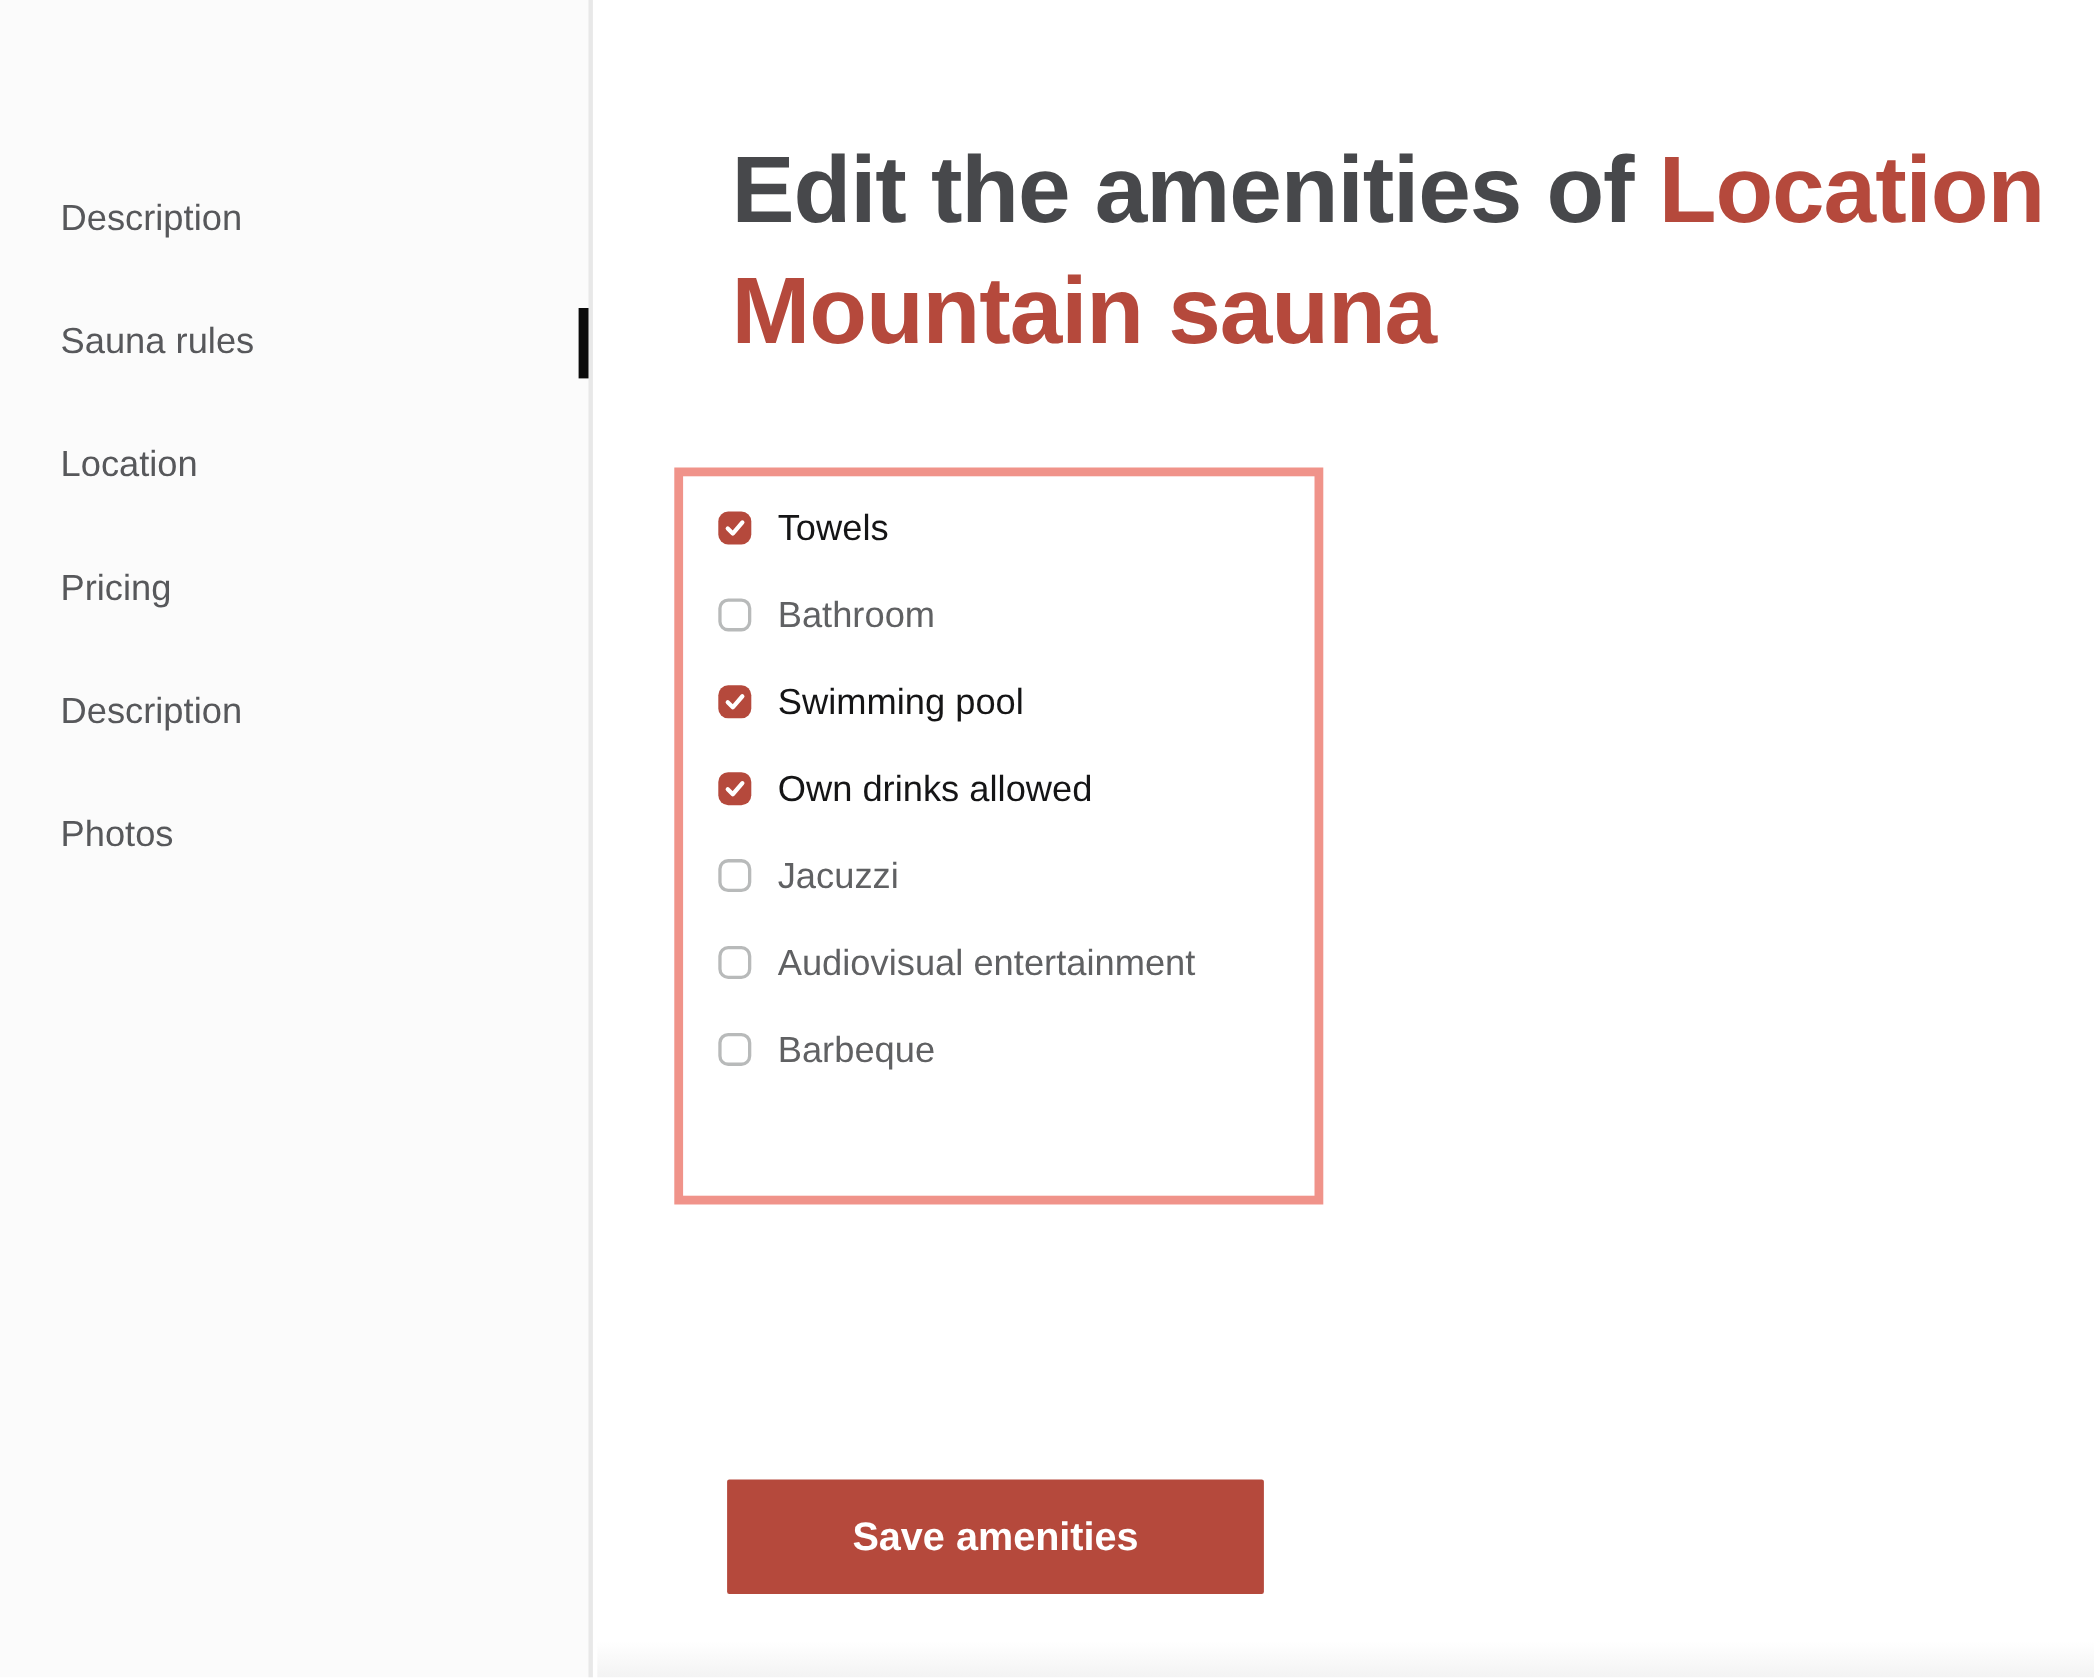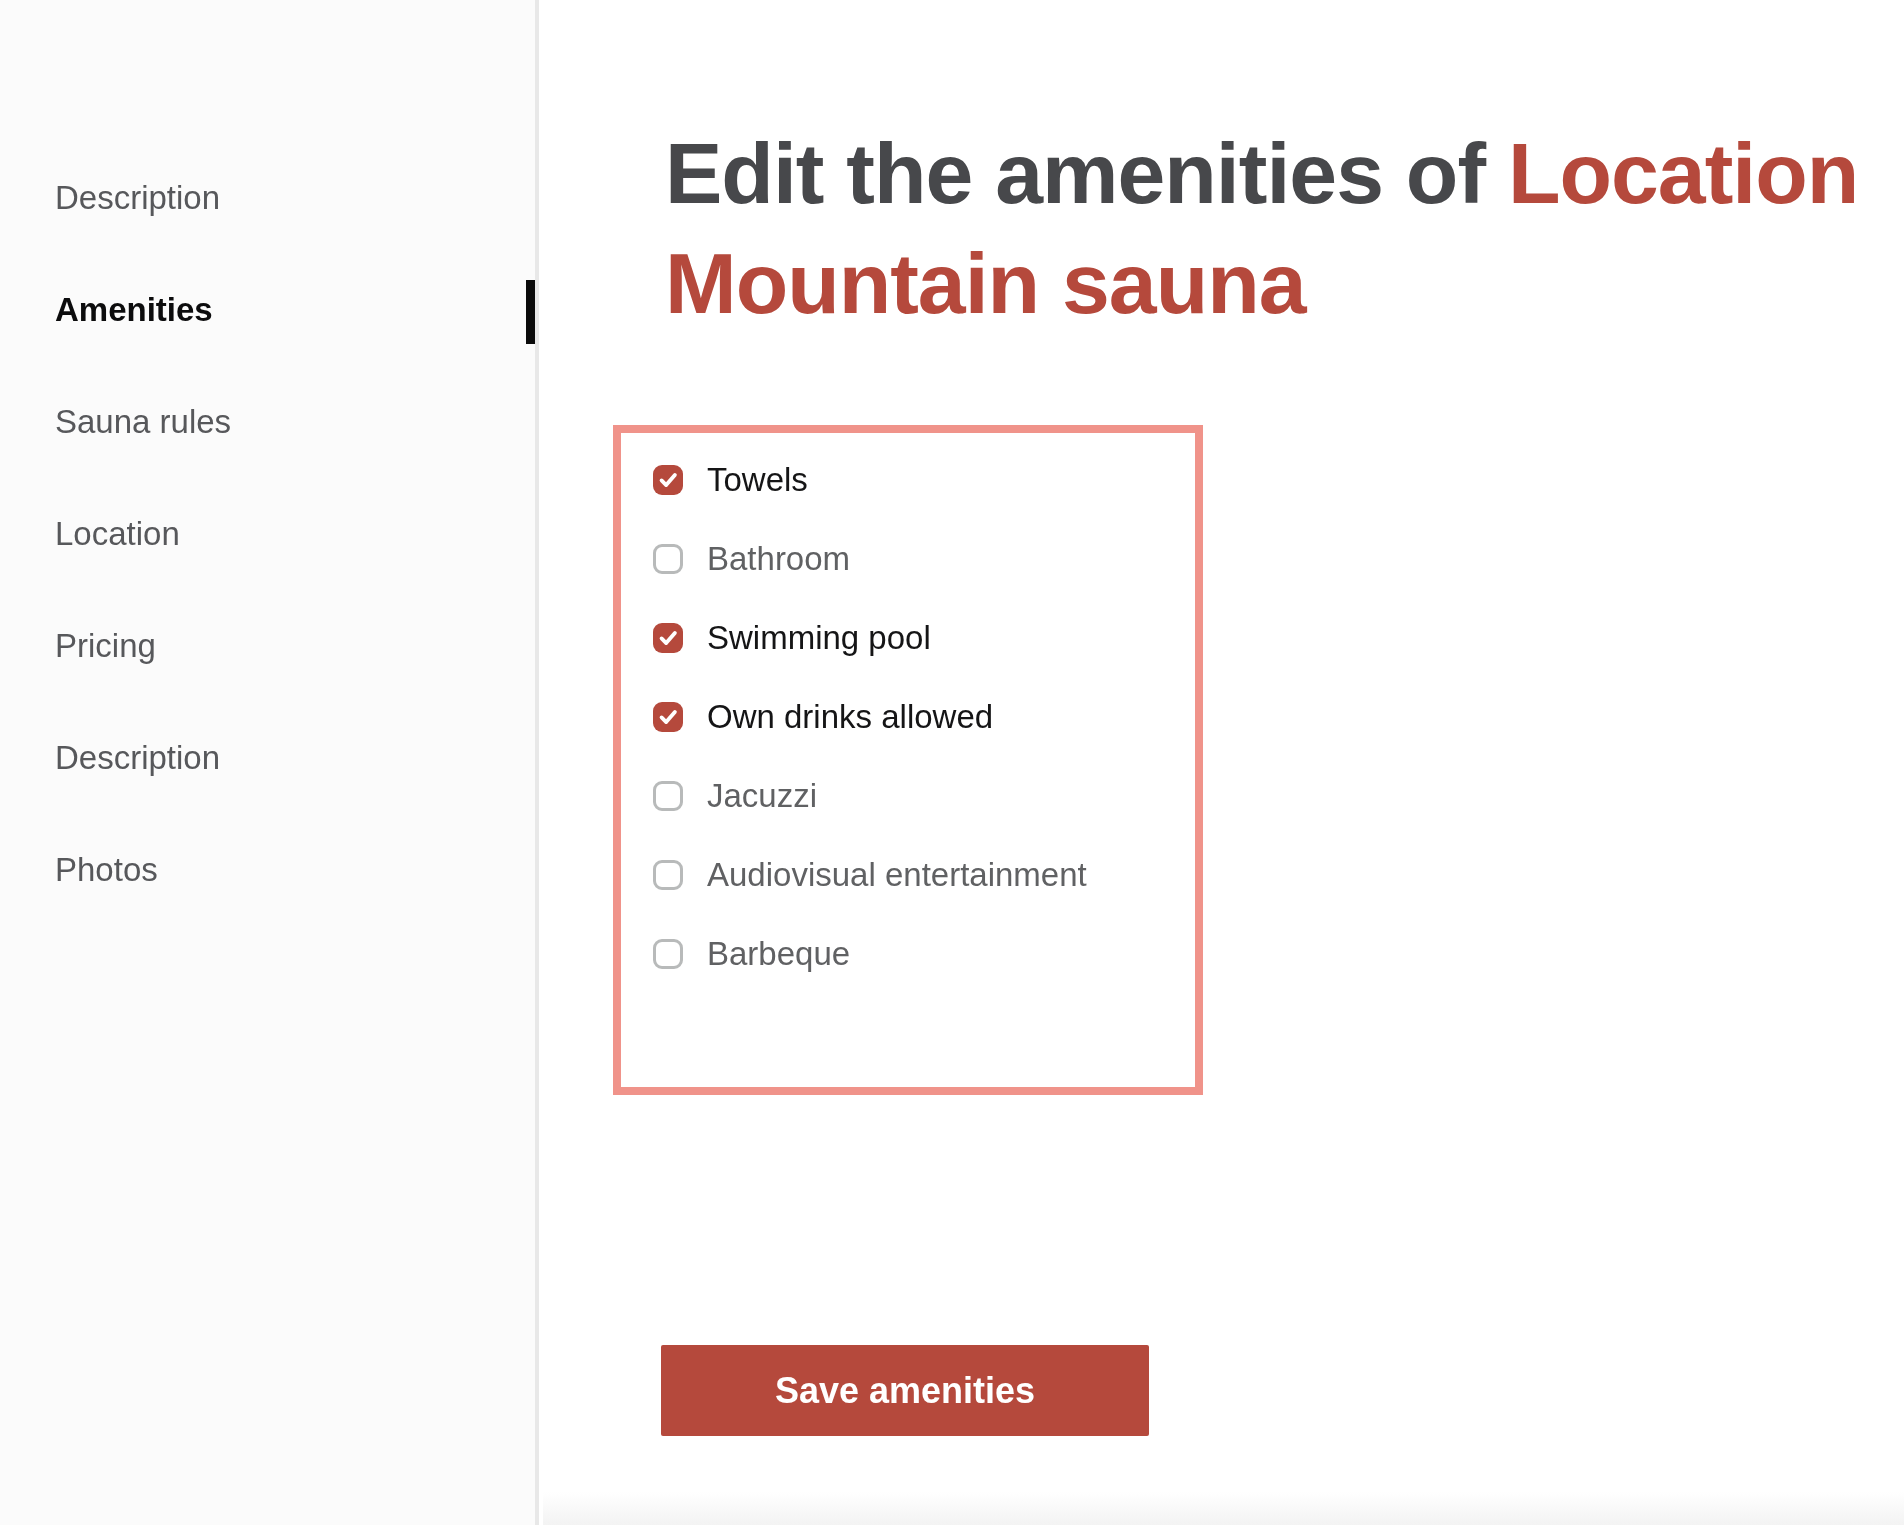--- a/index.html
+++ b/index.html
@@ -77,21 +77,21 @@
   .cb.checked{background:var(--brand-red);}
   .cb .check{width:22px;height:22px;display:none;}
   .cb.checked .check{display:block;}
   .row-label{font-size:33px;font-weight:500;cursor:pointer;}
   .amenity-row.checked .row-label{color:var(--label-checked);}
   .amenity-row.unchecked .row-label{color:var(--label-unchecked);}
 
   .save-btn{
     display:block;
     margin:250px 0 0 118px;
-    width:488px;height:91px;
+    width:488px;height:104px;
     background:var(--brand-red);
     color:#ffffff;
     font-family:inherit;
     font-size:36px;font-weight:700;
     border:none;border-radius:2px;
     cursor:pointer;
   }
 
   .bottom-strip{
     position:absolute;left:0;right:0;bottom:0;height:33px;
@@ -99,23 +99,20 @@
   }
 </style>
 </head>
 <body>
 
 <aside class="sidebar">
   <nav>
     <ul id="sidebar-list">
         <li class="nav-item">
     <span class="nav-label">Description</span>
-  </li>
-        <li class="nav-item active">
-    <span class="nav-label">Amenities</span>
   </li>
         <li class="nav-item">
     <span class="nav-label">Sauna rules</span>
   </li>
         <li class="nav-item">
     <span class="nav-label">Location</span>
   </li>
         <li class="nav-item">
     <span class="nav-label">Pricing</span>
   </li>

